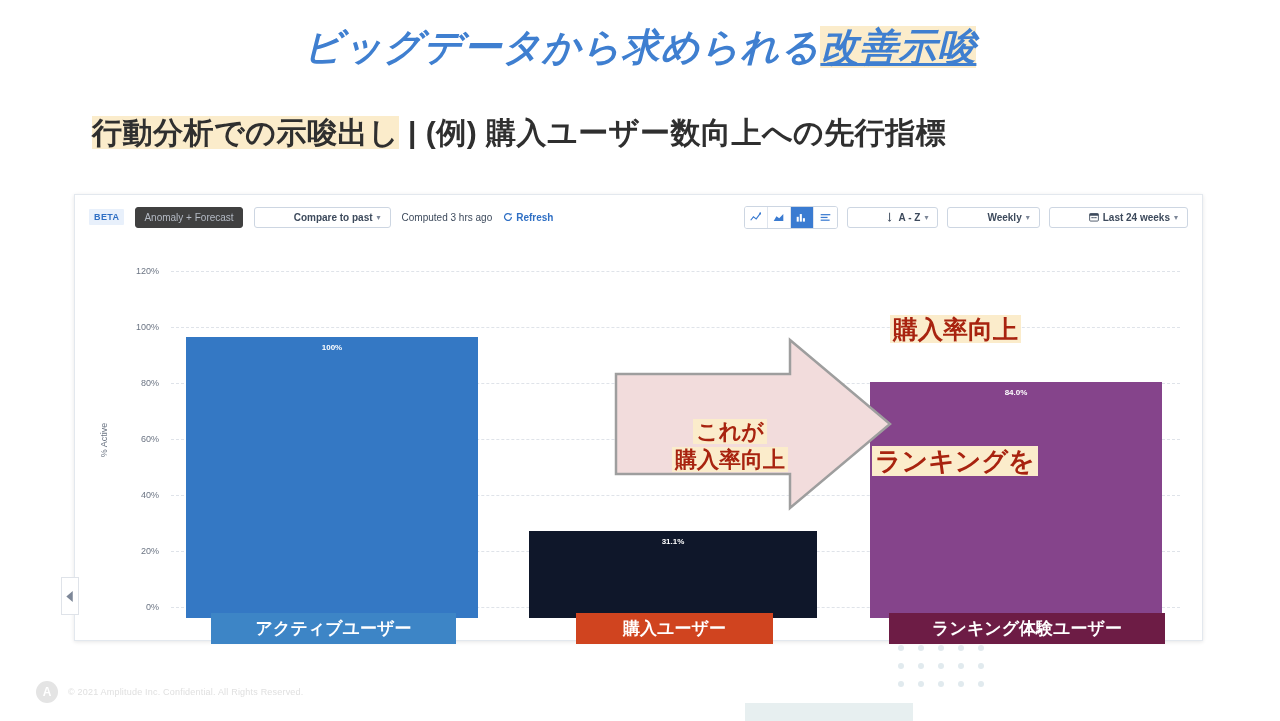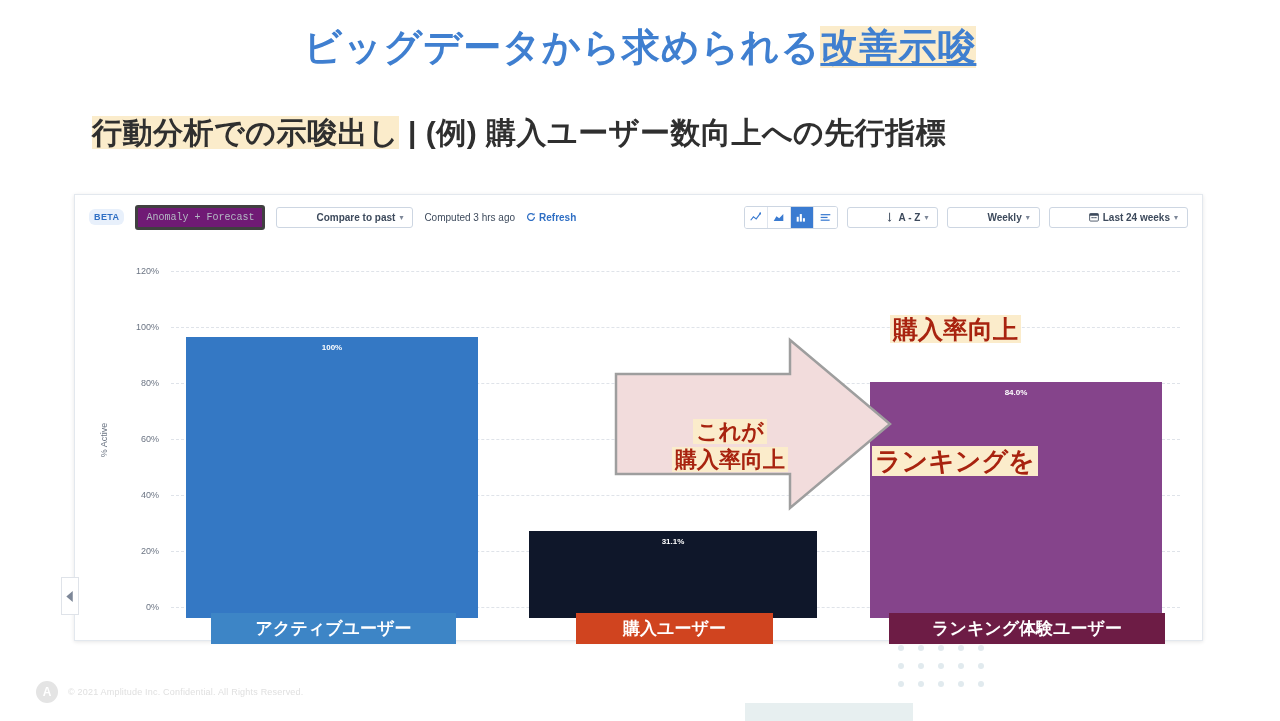--- a/index.html
+++ b/index.html
@@ -6,21 +6,21 @@
   body {
     width:1280px; height:721px; background:#ffffff; overflow:hidden;
     font-family:"Liberation Sans","DejaVu Sans",sans-serif;
     position:relative;
   }
 
   
   .slide-title {
     position:absolute; top:22px; left:0; width:1280px;
     text-align:center; font-size:38px; font-weight:bold;
-    color:#3f7fd0; letter-spacing:1px; white-space:nowrap;
+    color:#3f7fd0; letter-spacing:1px; white-space:nowrap;font-style:italic;
   }
   .slide-title .hl {
     background:#fbeccb; text-decoration:underline;
     text-decoration-color:#3f7fd0; text-underline-offset:3px;
   }
   .slide-subtitle {
     position:absolute; top:113px; left:92px; width:1140px;
     font-size:30px; font-weight:bold; color:#2f2f2f;
     white-space:nowrap; letter-spacing:0.5px;
   }
@@ -35,25 +35,25 @@
   .panel-toolbar {
     position:absolute; left:0; top:0; width:100%; height:44px;
     display:flex; align-items:center; padding:0 14px;
     font-size:10px;
   }
   .tb-left { display:flex; align-items:center; gap:11px; }
   .tb-right { margin-left:auto; display:flex; align-items:center; gap:9px; }
 
   .beta-tag {
     background:#e8f0fb; color:#2f6fc4; font-weight:bold;
-    font-size:9px; padding:3px 5px; border-radius:6px; letter-spacing:.4px;
+    font-size:9px; padding:3px 5px; border-radius:1px; letter-spacing:.4px;
   }
   .btn-ghost {
-    background:#701a75; color:#b4bac4; border:3px solid #404040;
-    border-radius:3px; padding:4px 8px; font-size:10px; white-space:nowrap;font-family:Liberation Mono, monospace;
+    background:#404040; color:#b4bac4; border:1px solid #404040;
+    border-radius:3px; padding:4px 8px; font-size:10px; white-space:nowrap;
   }
   .btn-outline {
     background:#fff; color:#2f6fc4; border:1px solid #cdd6e2;
     border-radius:3px; padding:4px 9px; font-size:10px; font-weight:bold;
     white-space:nowrap; display:flex; align-items:center; gap:4px;
   }
   .btn-outline.plain { color:#3d4a5c; font-weight:bold;padding-left:39px; }
   .caret { font-size:8px; color:#7d8798; }
   .muted-text { color:#3d4a5c; font-size:10px; white-space:nowrap; }
   .refresh-link {

